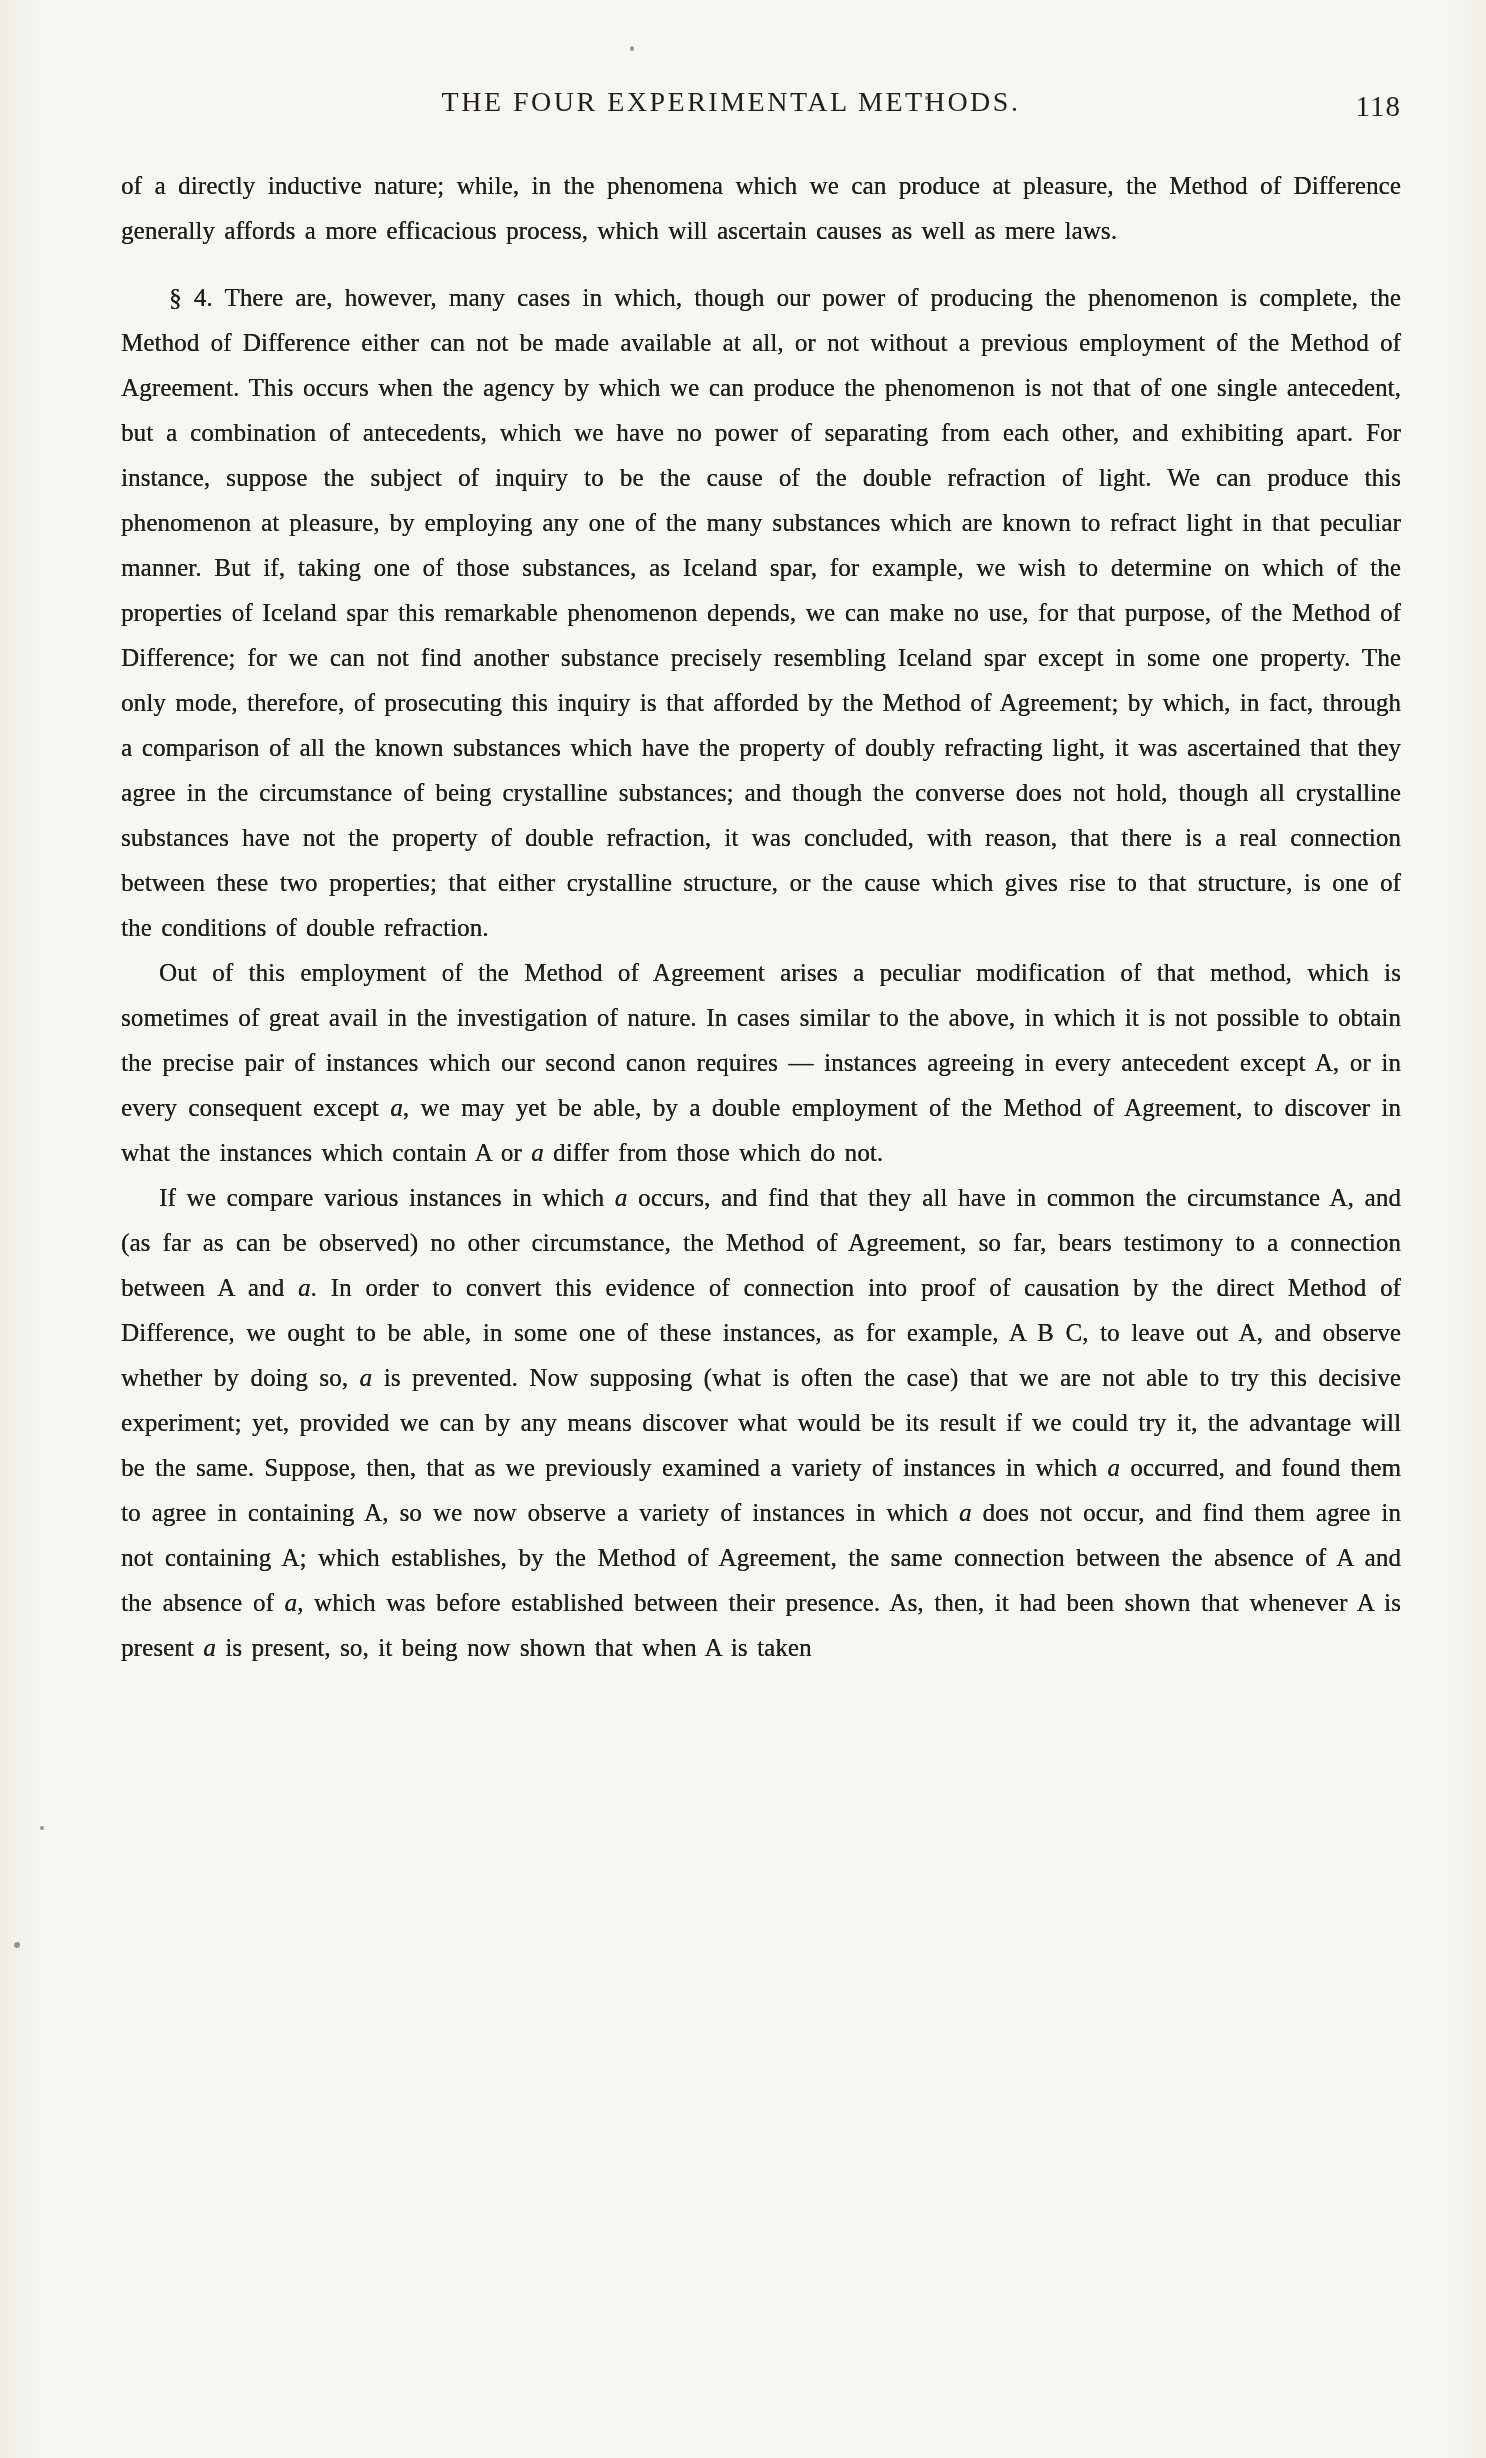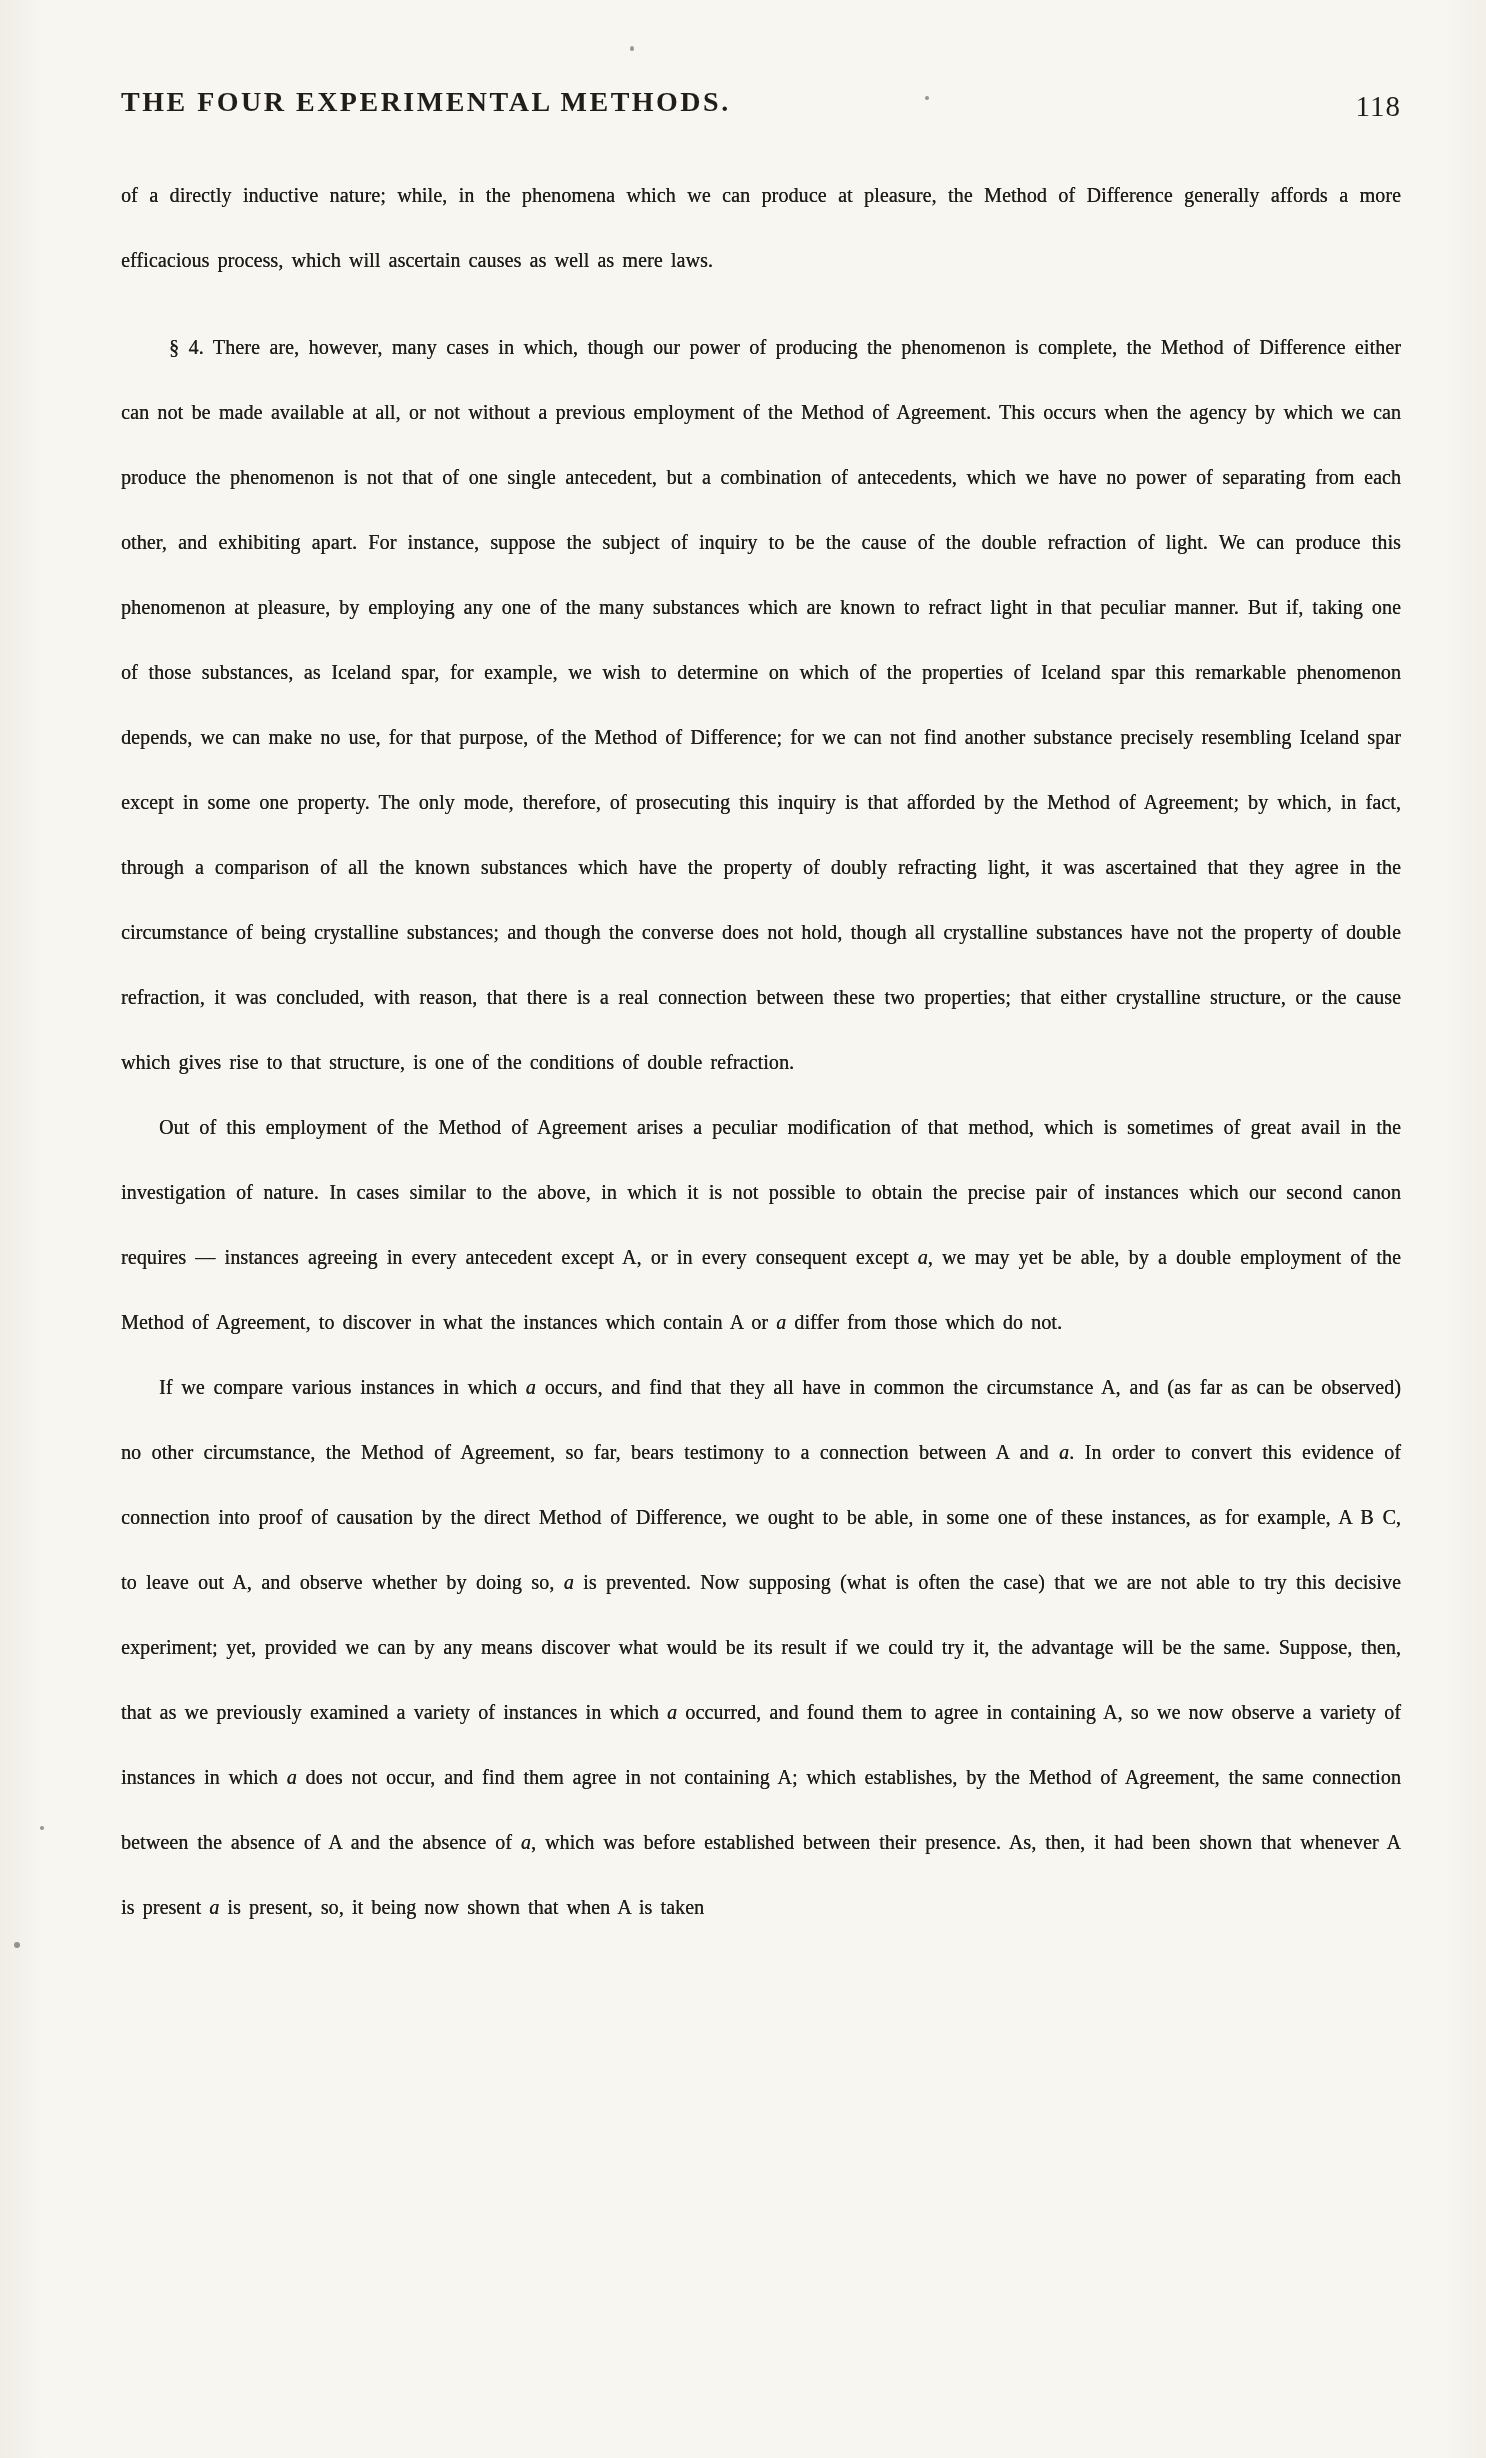--- a/index.html
+++ b/index.html
@@ -19,42 +19,42 @@
     overflow: hidden;
   }
   .header {
     position: absolute;
     top: 86px;
     left: 121px;
     right: 86px;
     height: 46px;
   }
   .running-title {
-    text-align: left;
+    text-align: center;
     font-size: 28px;
     letter-spacing: 2.5px;
-    font-weight: bold;
+    font-weight: normal;
     padding-right: 60px;
     white-space: nowrap;
   }
   .page-number {
     position: absolute;
     right: 0;
     top: 4px;
     font-size: 29px;
     letter-spacing: 1px;
   }
   .page-body {
     position: absolute;
     top: 163px;
     left: 121px;
     right: 86px;
     text-align: justify;
-    font-size: 20px;
-    line-height: 65px;
+    font-size: 25px;
+    line-height: 45px;
     word-spacing: 3px;
     letter-spacing: 0.1px;
     text-shadow: 0.2px 0 0 currentColor;
   }
   .para {
     margin: 0;
     text-indent: 38px;
   }
   .para.no-indent {
     text-indent: 0;

